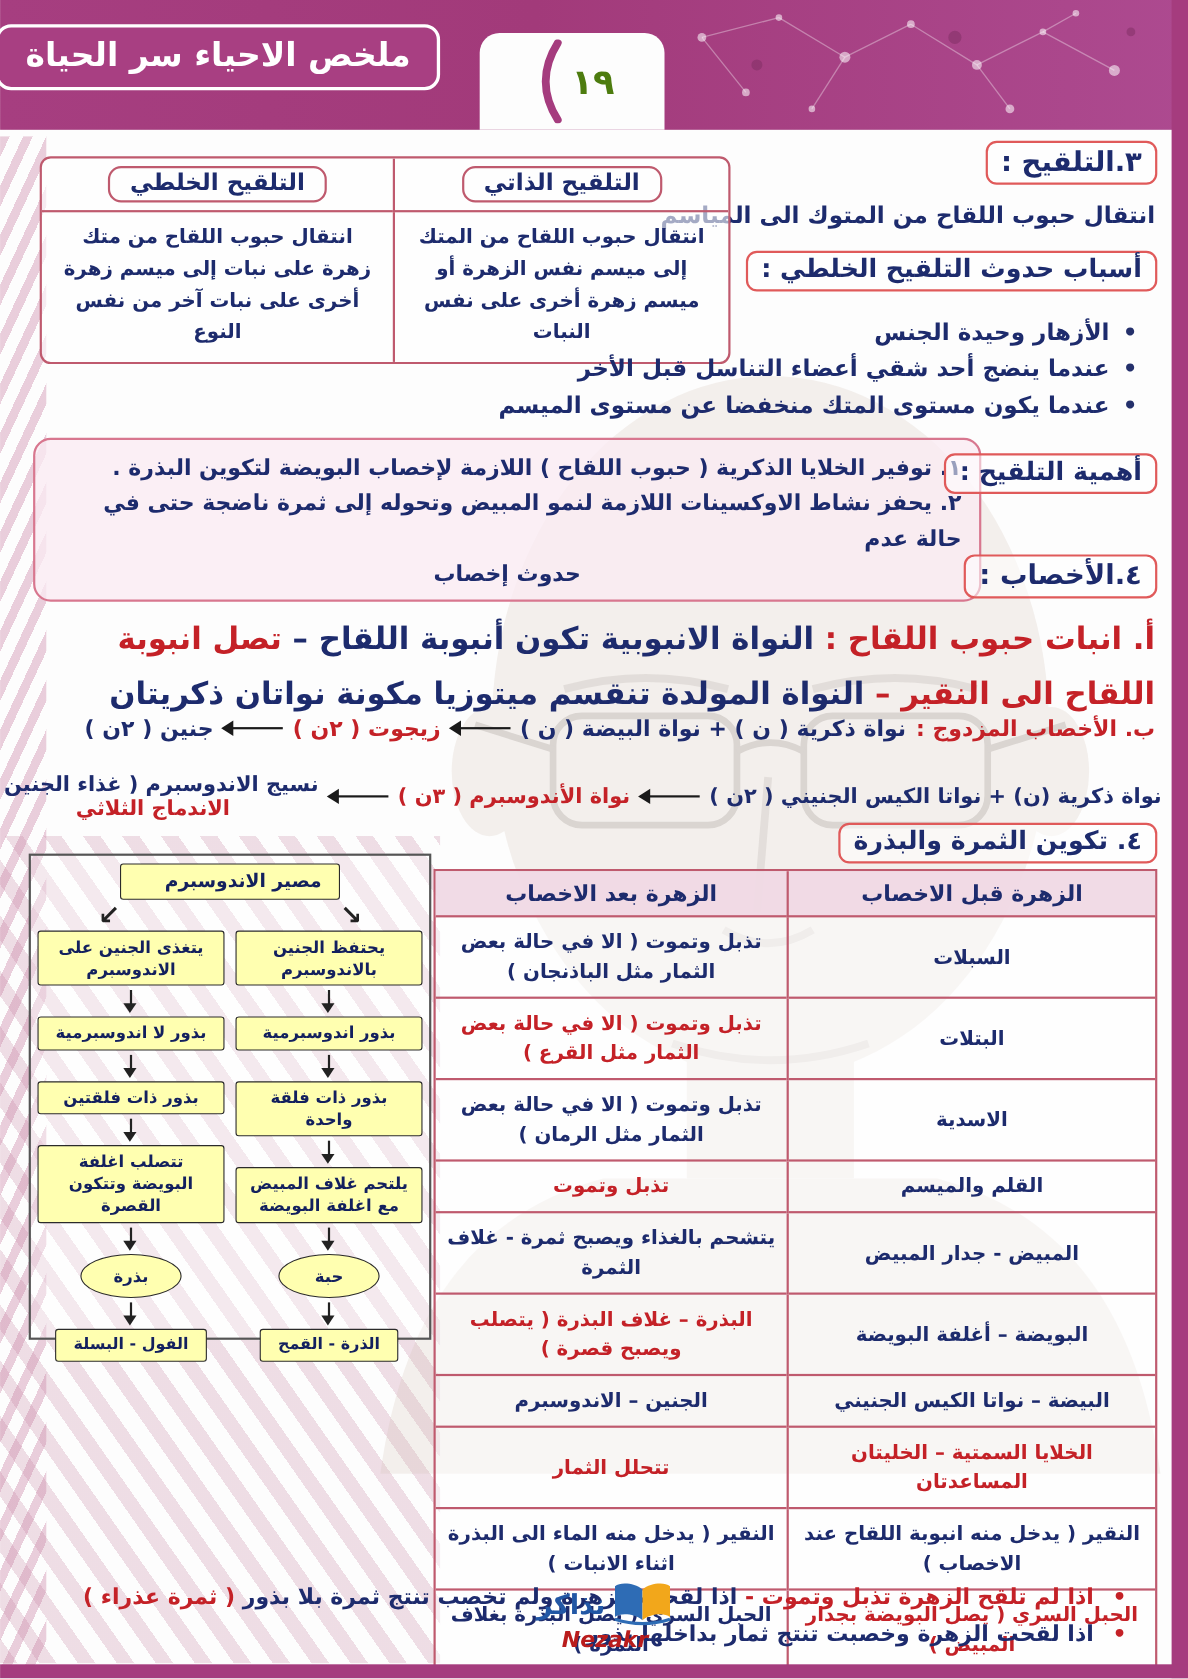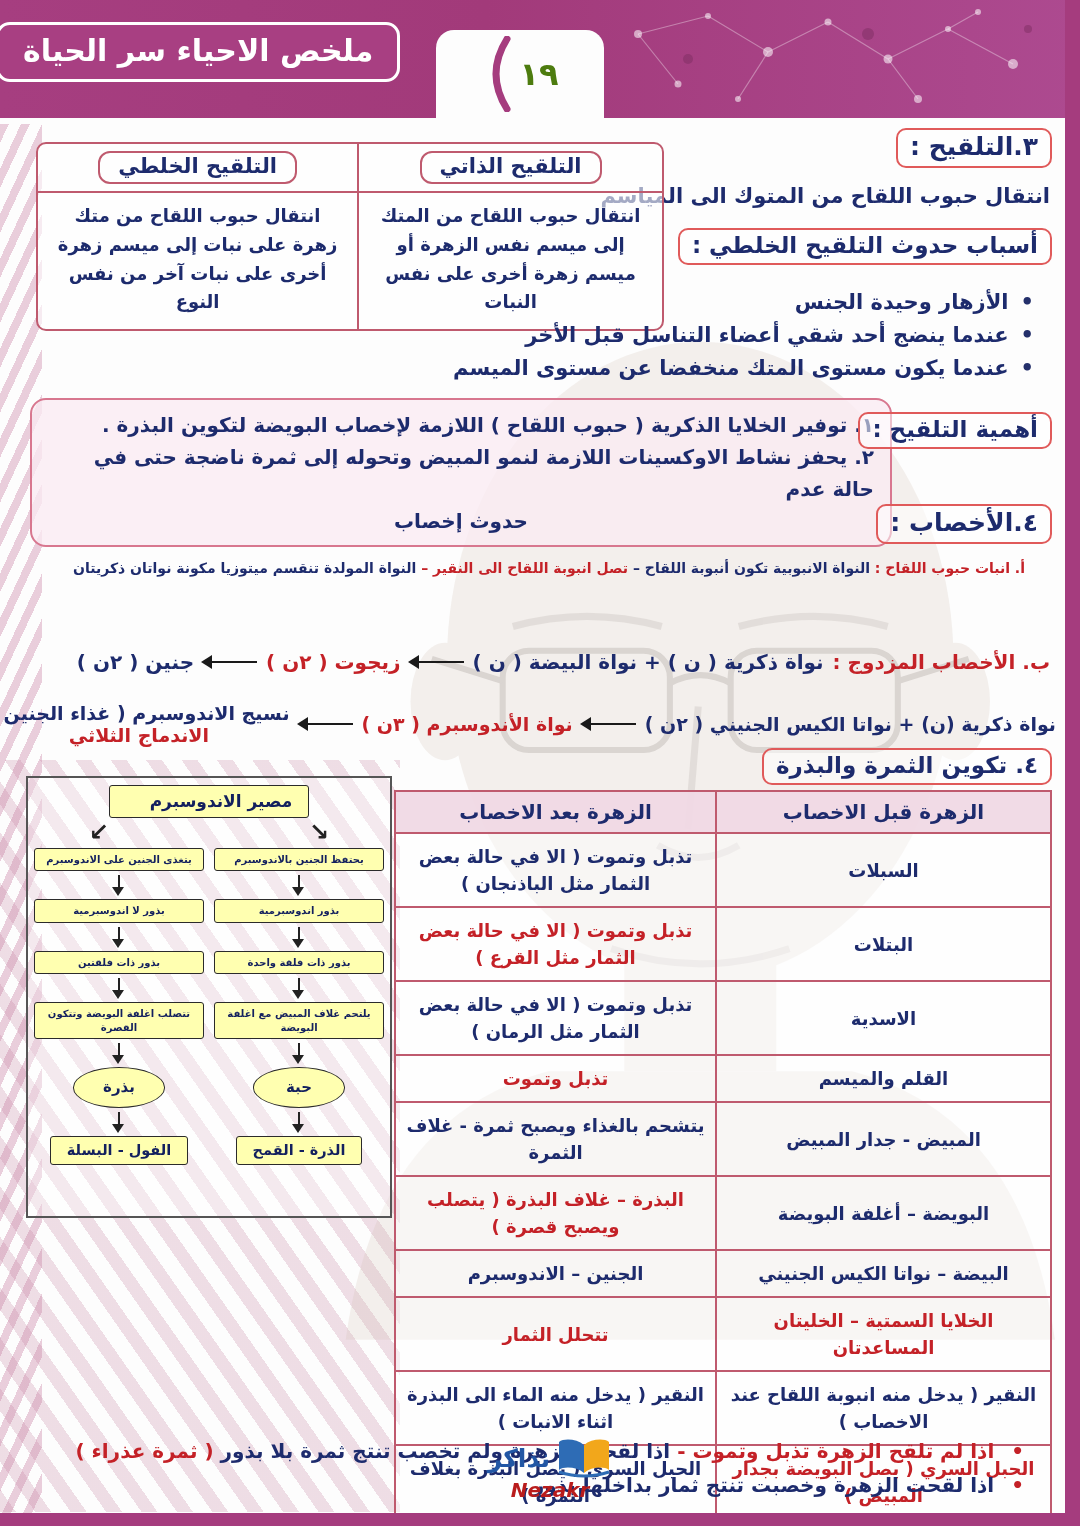--- a/index.html
+++ b/index.html
@@ -63,42 +63,42 @@
   #reasons li{font-size:21px;font-weight:bold;color:var(--navy);margin-bottom:9px;}
   #reasons li::before{content:"•";margin-left:12px;color:#24306b;}
 
   
   #importance-box{position:absolute;top:398px;left:30px;width:862px;z-index:2;border:2.5px solid #d8778f;
     border-radius:16px;padding:9px 16px 8px;background:rgba(250,235,242,.78);color:var(--navy);
     font-weight:bold;font-size:20px;line-height:1.6;text-align:right;}
   #importance-box .center{text-align:center;}
 
   
-  #germination{position:absolute;top:556px;right:30px;left:48px;z-index:2;font-size:14px;font-weight:bold;
-    line-height:1.8;text-align:center;color:var(--navy);}
+  #germination{position:absolute;top:556px;right:30px;left:48px;z-index:2;font-size:28px;font-weight:bold;
+    line-height:1.8;text-align:right;color:var(--navy);}
   .eq{position:absolute;z-index:2;display:flex;align-items:center;gap:9px;font-weight:bold;
     font-size:20px;color:var(--navy);white-space:nowrap;}
   #eq1{top:650px;right:30px;}
   #eq2{top:702px;right:24px;font-size:19px;}
   .stack{display:flex;flex-direction:column;align-items:center;white-space:nowrap;}
   .harrow{display:inline-block;width:54px;height:2.5px;background:#1a1a1a;position:relative;flex:none;}
   .harrow::before{content:"";position:absolute;left:-2px;top:-6px;border:7px solid transparent;
     border-right:11px solid #1a1a1a;border-left:0;}
 
   
   .flowchart{position:absolute;top:776px;left:26px;width:366px;height:442px;z-index:2;border:2px solid #555;
     background:rgba(255,255,255,.35);padding:7px 6px;display:flex;flex-direction:column;align-items:center;}
   .ybox{background:var(--yellow);border:1.6px solid #2b2b2b;color:#13205e;font-weight:bold;text-align:center;
     padding:4px 8px;border-radius:3px;line-height:1.35;}
   .fc-title{font-size:17px;width:200px;padding-left:32px;}
   .fc-split{display:flex;width:240px;justify-content:space-between;font-size:24px;color:#222;
     font-weight:bold;direction:ltr;height:30px;}
   .fc-cols{display:flex;width:100%;gap:10px;flex:1;}
   .fc-col{flex:1;display:flex;flex-direction:column;align-items:center;}
-  .fc-col .ybox{font-size:10px;width:100%;}
+  .fc-col .ybox{font-size:15px;width:100%;}
   .fc-col .ybox.oval{border-radius:50%;width:92px;font-size:15px;padding:9px 6px;}
   .fc-col .ybox.w-auto{width:auto;padding:4px 16px;font-size:14.5px;}
   .varrow{width:2.5px;height:13px;background:#222;position:relative;margin:4px auto 11px;flex:none;}
   .varrow::after{content:"";position:absolute;left:-5.5px;bottom:-8px;border:6.5px solid transparent;
     border-top:9px solid #222;border-bottom:0;}
 
   
   .big-wrap{position:absolute;top:790px;left:394px;width:658px;z-index:2;border:2px solid var(--tbl);
     background:rgba(255,255,255,.45);}
   .big-table{width:100%;border-collapse:collapse;text-align:center;}

